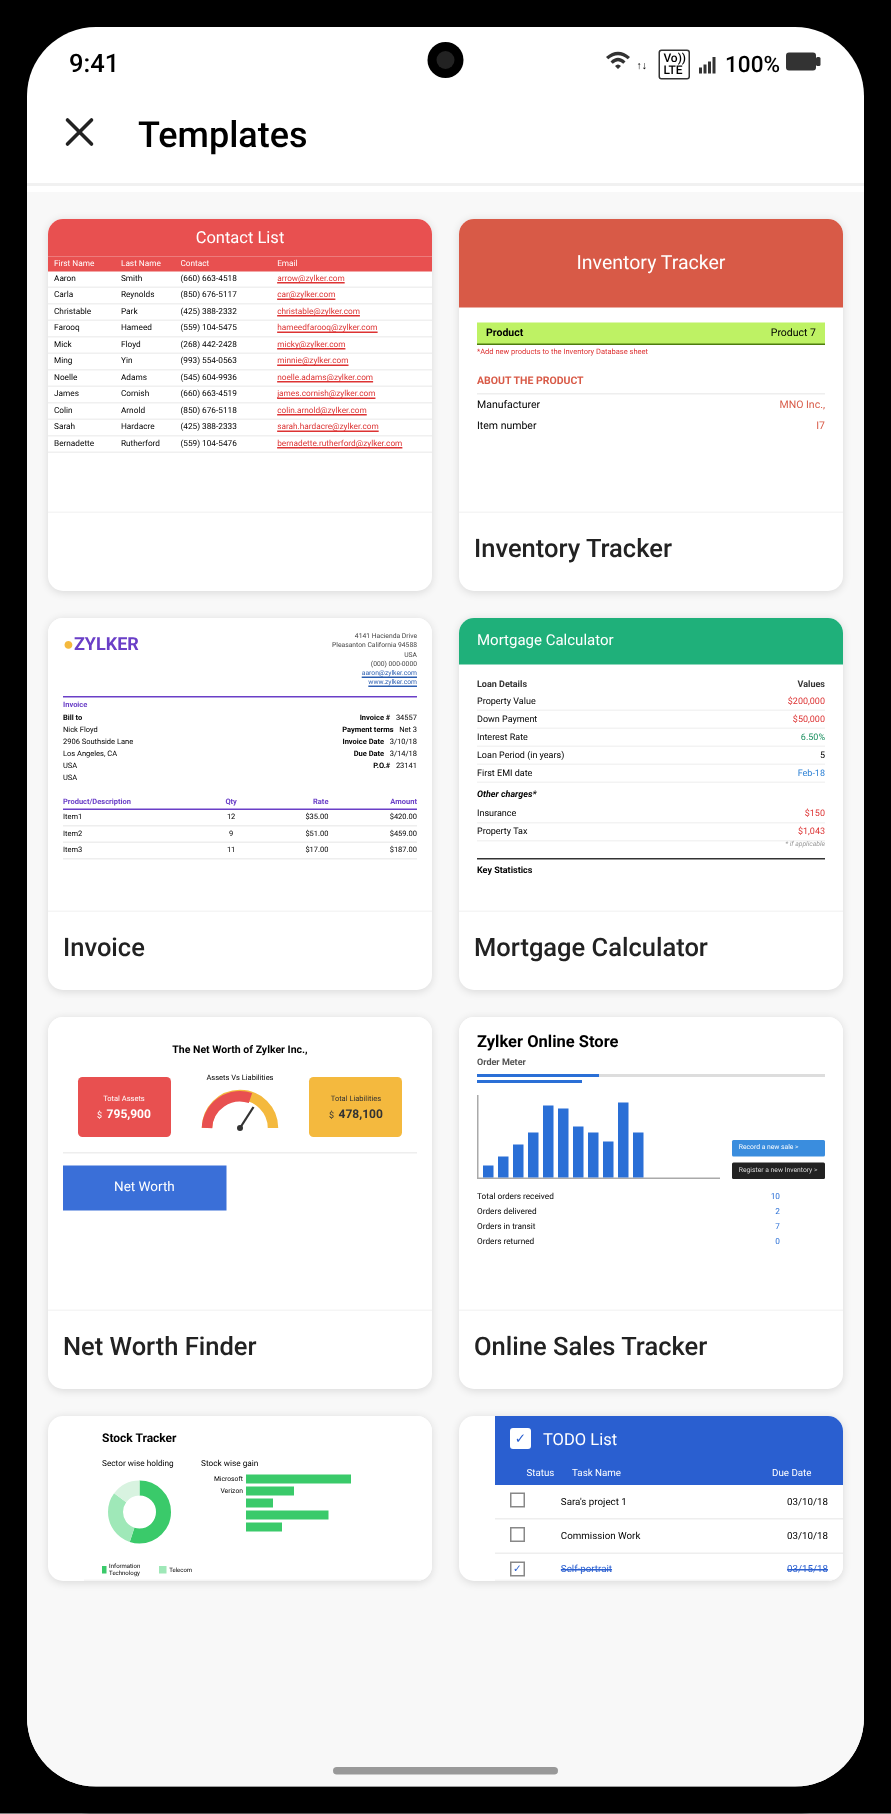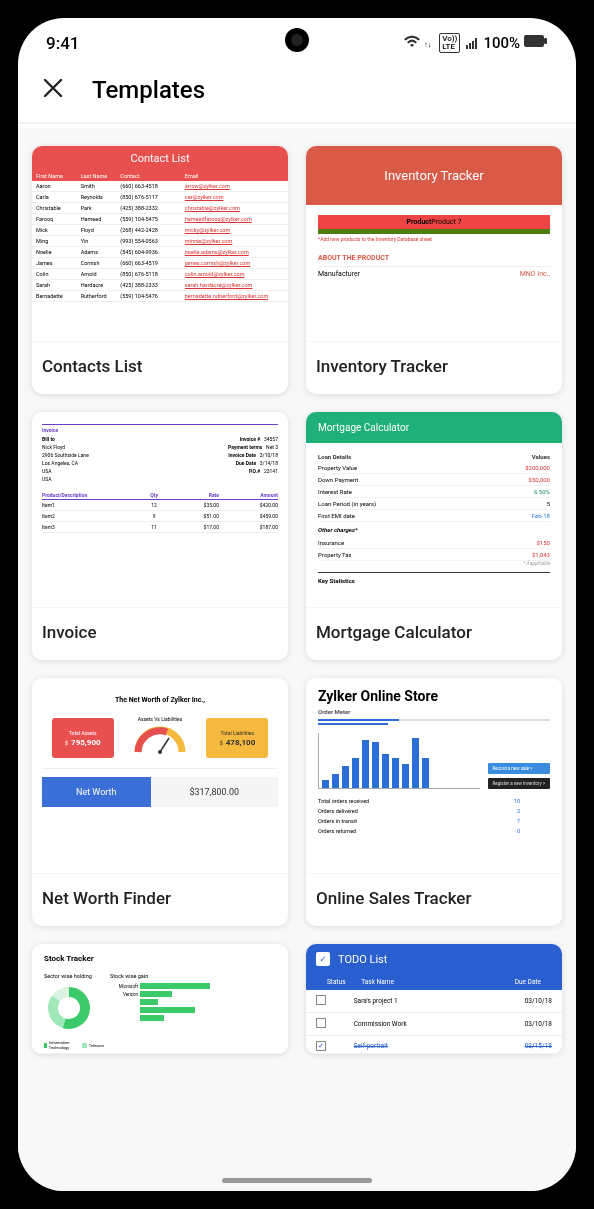--- a/index.html
+++ b/index.html
@@ -24,21 +24,21 @@
   
   .cl-hdr { background: #e85050; color: #fff; text-align: center; font-size: 11px; padding: 6px 0; }
   .cl-thead { display: flex; background: #e85050; color: #fff; font-size: 5.5px; padding: 2px 4px; }
   .cl-row { display: flex; font-size: 5.5px; padding: 2px 4px; border-bottom: 1px solid #f0f0f0; }
   .cl-c1 { width: 18%; } .cl-c2 { width: 16%; } .cl-c3 { width: 26%; } .cl-c4 { width: 40%; color: #d33; text-decoration: underline;}
   .cl-thead .cl-c4 { color: #fff; text-decoration: none;}
   
   .it-hdr { background: #d85a47; color: #fff; text-align: center; font-size: 13px; padding: 22px 0; }
   .it-body { padding: 10px 12px; font-size: 7px; }
   .it-row { display: flex; justify-content: space-between; padding: 3px 0; }
-  .it-prod { background: #ef4444; display: flex; justify-content: center; padding: 3px 6px; border-bottom: 5px solid #4d7c0f;}
+  .it-prod { background: #bef264; display: flex; justify-content: space-between; padding: 3px 6px; border-bottom: 1px solid #4d7c0f;}
   .it-note { color: #d33; font-size: 5px; padding: 2px 0 8px; }
   .it-sect { color: #d85a47; font-weight: bold; padding: 4px 0; border-bottom: 1px solid #eee;}
   .it-val { color: #d85a47; }
   
   .inv-body { padding: 10px 10px; font-size: 5px; }
   .inv-top { display: flex; justify-content: space-between; margin-bottom: 4px; }
   .inv-logo { color: #6a3fc7; font-weight: bold; font-size: 12px; }
   .inv-addr { text-align: right; font-size: 4.5px; line-height: 1.4; color: #444;}
   .inv-addr a { color: #2a5db0; text-decoration: underline;}
   .inv-sect { color: #6a3fc7; font-weight: bold; margin: 2px 0; border-top: 1px solid #6a3fc7; padding-top: 2px;}
@@ -63,21 +63,21 @@
   .nw-box { width: 62px; height: 40px; border-radius: 3px; color: #fff; font-size: 6px; display: flex; flex-direction: column; justify-content: center; gap: 2px;}
   .nw-ta { background: #e85050; } .nw-tl { background: #f4b93e; color:#333;}
   .nw-gauge { width: 54px;}
   .nw-gauge-svg { width: 54px; height: 34px;}
   .nw-gauge-lbl { font-size: 5px; margin-top:-2px;}
   .nw-bar { display: flex; height: 30px;}
   .nw-bar-l { flex: 0 0 46%; background: #3a6fd8; color: #fff; display: flex; align-items: center; justify-content: center; font-size: 9px;}
   .nw-bar-r { flex: 1; background: #f5f5f5; display: flex; align-items: center; justify-content: center; font-size: 9px; color:#333;}
   
   .os-body { padding: 10px 12px; font-size: 6px; }
-  .os-title { font-size: 14px; font-weight: bold; margin-bottom: 4px;}
+  .os-title { font-size: 11px; font-weight: bold; margin-bottom: 4px;}
   .os-meter { font-size: 6px; color: #555; margin-bottom: 4px;}
   .os-meter-line { height: 2px; width: 100%; background: linear-gradient(to right, #2a6fd6 35%, #ddd 35%); margin-bottom: 2px;}
   .os-chart-area { display: flex; align-items: flex-end; gap: 8px; margin-bottom: 8px;}
   .os-chart { display: flex; align-items: flex-end; gap: 3px; height: 56px; border-left: 1px solid #aaa; border-bottom: 1px solid #aaa; padding: 0 3px; flex:1;}
   .os-bar { width: 7px; background: #2a6fd6;}
   .os-btns { display: flex; flex-direction: column; gap: 4px; }
   .os-btn1 { background: #3a8dde; color:#fff; font-size: 4.5px; padding: 3px 5px; border-radius: 1px;}
   .os-btn2 { background: #222; color: #ddd; font-size: 4.5px; padding: 3px 5px; border-radius: 1px;}
   .os-stats { font-size: 5.5px; line-height: 1.8;}
   .os-srow { display:flex; justify-content: space-between; padding-right: 30px;}
@@ -98,21 +98,21 @@
   .st-sq{width:5px;height:5px;}
   
   .td-hdr { background: #2a5fd0; color:#fff; display:flex; align-items:center; gap:8px; padding:8px 10px; font-size: 11px;}
   .td-ico { width:14px;height:14px;background:#fff;border-radius:2px;display:flex;align-items:center;justify-content:center;color:#2a5fd0;font-size:9px;}
   .td-th { display:flex; background:#2a5fd0; color:#fff; font-size:6.5px; padding:4px 21px;}
   .td-c1{width:16%;} .td-c2{flex:1;} .td-c3{width:26%;text-align:right;}
   .td-row { display:flex; font-size:6.5px; padding:5px 10px; border-bottom:1px solid #eee; align-items:center;justify-content:space-between;}
   .td-cb{width:10px;height:10px;border:1px solid #888;margin-right:4px;display:inline-flex;align-items:center;justify-content:center;font-size:7px;color:#2a5fd0;}
   .td-done{color:#2a5fd0;text-decoration:line-through;}
   .home-indicator{position:absolute;bottom:8px;left:50%;transform:translateX(-50%);width:150px;height:5px;background:#999;border-radius:3px;}
-  .partial .thumb { height: 110px; }
+  .partial .thumb { height: 110px; margin-left: 24px; }
   .nw-sep{border-top:1px solid #eee;margin:4px 0 8px;}
   .signal{display:inline-flex;align-items:flex-end;gap:1px;height:12px;margin:0 2px;}
   .signal span{width:2px;background:#333;}
   .signal span:nth-child(1){height:4px;}
   .signal span:nth-child(2){height:6px;}
   .signal span:nth-child(3){height:8px;}
   .signal span:nth-child(4){height:11px;}
 </style>
 </head>
 <body>
@@ -230,45 +230,59 @@
                   <div class="cl-c4">sarah.hardacre@zylker.com</div>
                 </div>
                 <div class="cl-row">
                   <div class="cl-c1">Bernadette</div>
                   <div class="cl-c2">Rutherford</div>
                   <div class="cl-c3">(559) 104-5476</div>
                   <div class="cl-c4">bernadette.rutherford@zylker.com</div>
                 </div>
               </div>
           </div>
-          <div class="card-label">Contacts List</div>
         </div>
 
         <div class="card">
           <div class="thumb">
             <div class="it-hdr">Inventory Tracker</div>
             <div class="it-body">
               <div class="it-prod">
                   <b>Product</b>
                   <span>Product 7</span>
                 </div>
               <div class="it-note">*Add new products to the Inventory Database sheet</div>
               <div class="it-sect">ABOUT THE PRODUCT</div>
               <div class="it-row">
                   <span>Manufacturer</span>
                   <span class="it-val">MNO Inc.,</span>
                 </div>
+              <div class="it-row">
+                  <span>Item number</span>
+                  <span class="it-val">I7</span>
+                </div>
             </div>
           </div>
           <div class="card-label">Inventory Tracker</div>
         </div>
 
         <div class="card">
           <div class="thumb">
             <div class="inv-body">
+              <div class="inv-top">
+                <div class="inv-logo"><span style="color:#f4b93e;">●</span><span>ZYLKER</span></div>
+                <div class="inv-addr">
+                  <div>4141 Hacienda Drive</div>
+                  <div>Pleasanton California 94588</div>
+                  <div>USA</div>
+                  <div>(000) 000-0000</div>
+                  <a>aaron@zylker.com</a><br>
+                  <a>www.zylker.com</a>
+                </div>
+              </div>
               <div class="inv-sect">Invoice</div>
               <div class="inv-mid">
                 <div>
                   <b>Bill to</b><br>
                   <span>Nick Floyd</span><br>
                   <span>2906 Southside Lane</span><br>
                   <span>Los Angeles, CA</span><br>
                   <span>USA</span><br>
                   <span>USA</span>
                 </div>
@@ -378,21 +392,20 @@
                   </svg>
                 </div>
                 <div class="nw-box nw-tl">
                   <div style="font-size:5px;">Total Liabilities</div>
                   <div><span>$</span>&nbsp;&nbsp;<b style="font-size:8px;">478,100</b></div>
                 </div>
               </div>
               <div class="nw-sep"></div>
               <div class="nw-bar">
                 <div class="nw-bar-l">Net Worth</div>
-                <div class="nw-bar-r">$317,800.00</div>
               </div>
             </div>
           </div>
           <div class="card-label">Net Worth Finder</div>
         </div>
 
         <div class="card">
           <div class="thumb">
             <div class="os-body">
               <div class="os-title">Zylker Online Store</div>

